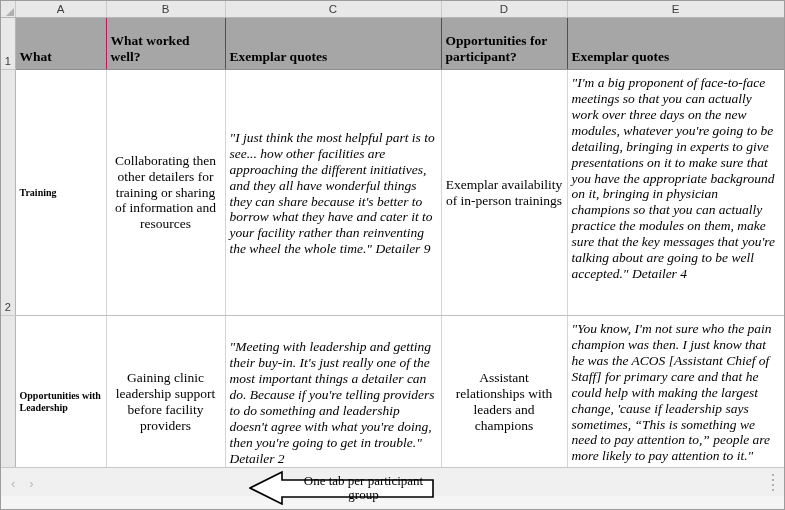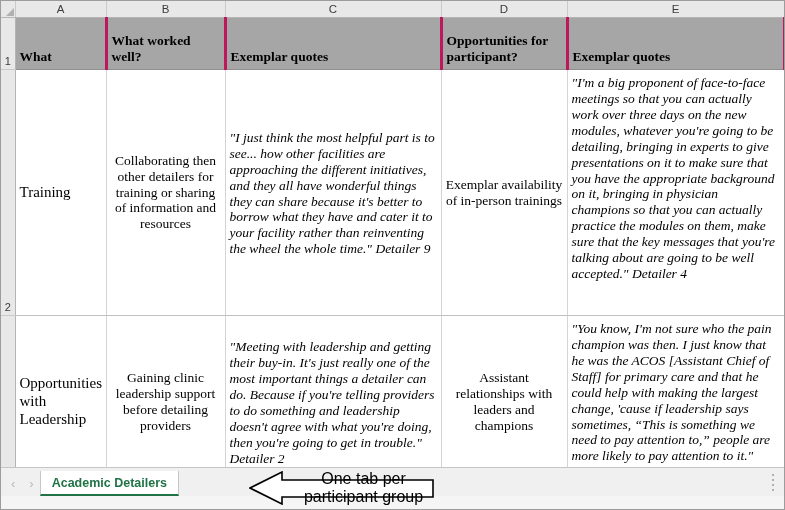--- a/index.html
+++ b/index.html
@@ -97,33 +97,33 @@
     color: #000000;
     line-height: 1.18;
   }
 
   
   tr.header-row td.cell {
     background: #a6a6a6;
     font-weight: bold;
     vertical-align: bottom;
     text-align: left;
-    border-right: 3px solid #be185d;
+    border-right: 1px solid #be185d;
     border-bottom: 1px solid #8f8f8f;
     height: 44px;
     padding-bottom: 4px;
     font-size: 13.5px;
   }
 
   
   td.theme-cell {
-    font-weight: normal;
+    font-weight: bold;
     text-align: left;
     vertical-align: middle;
-    font-size: 15px;
+    font-size: 10px;
   }
   td.center-cell {
     text-align: center;
     vertical-align: middle;
     font-size: 13.5px;
   }
   td.quote-cell {
     font-style: italic;
     text-align: left;
     vertical-align: top;
@@ -238,22 +238,22 @@
   #callout svg { display: block; }
   #callout-label {
     position: absolute;
     left: 48px;
     top: 0;
     width: 133px;
     height: 34px;
     display: flex;
     align-items: center;
     justify-content: center;
-    font-family: Liberation Sans, sans-serif;
-    font-size: 16px;
+    font-family: Liberation Serif, serif;
+    font-size: 13px;
     color: #000000;
     text-align: center;
     line-height: 1.1;
   }
 </style>
 </head>
 <body>
 
 <div id="app">
 
@@ -294,36 +294,35 @@
         <td class="cell theme-cell">Training</td>
         <td class="cell center-cell">Collaborating then other detailers for training or sharing of information and resources</td>
         <td class="cell quote-cell mid">"I just think the most helpful part is to see... how other facilities are approaching the different initiatives, and they all have wonderful things they can share because it's better to borrow what they have and cater it to your facility rather than reinventing the wheel the whole time." Detailer 9</td>
         <td class="cell center-cell">Exemplar availability of in-person trainings</td>
         <td class="cell quote-cell">"I'm a big proponent of face-to-face meetings so that you can actually work over three days on the new modules, whatever you're going to be detailing, bringing in experts to give presentations on it to make sure that you have the appropriate background on it, bringing in physician champions so that you can actually practice the modules on them, make sure that the key messages that you're talking about are going to be well accepted." Detailer 4</td>
       </tr>
 
       <tr>
         <td class="row-head" style="height:170px">3</td>
         <td class="cell theme-cell">Opportunities with Leadership</td>
-        <td class="cell center-cell">Gaining clinic leadership support before detailing providers</td>
+        <td class="cell center-cell">Gaining clinic leadership support before facility providers</td>
         <td class="cell quote-cell mid">"Meeting with leadership and getting their buy-in. It's just really one of the most important things a detailer can do. Because if you're telling providers to do something and leadership doesn't agree with what you're doing, then you're going to get in trouble." Detailer 2</td>
         <td class="cell center-cell">Assistant relationships with leaders and champions</td>
         <td class="cell quote-cell">"You know, I'm not sure who the pain champion was then. I just know that he was the ACOS [Assistant Chief of Staff] for primary care and that he could help with making the largest change, 'cause if leadership says sometimes, “This is something we need to pay attention to,” people are more likely to pay attention to it." Detailer 4</td>
       </tr>
     </tbody>
       </table>
   </div>
 
   <div id="tab-bar">
     <div id="tab-strip">
       <div class="nav-arrows">
         <span class="nav-arrow">‹</span>
         <span class="nav-arrow">›</span>
       </div>
-      <div class="sheet-tab active">Academic Detailers</div>
     </div>
     <div id="tab-underline"></div>
     <div id="status-strip"></div>
     <div id="grip-dots">
       <i></i>
         <i></i>
         <i></i>
         <i></i>
     </div>
   </div>

